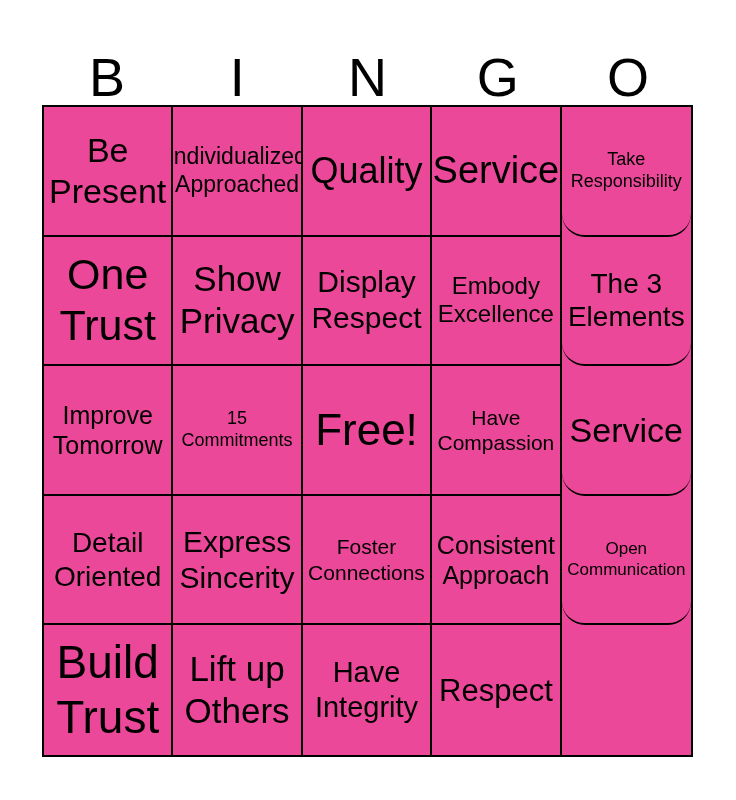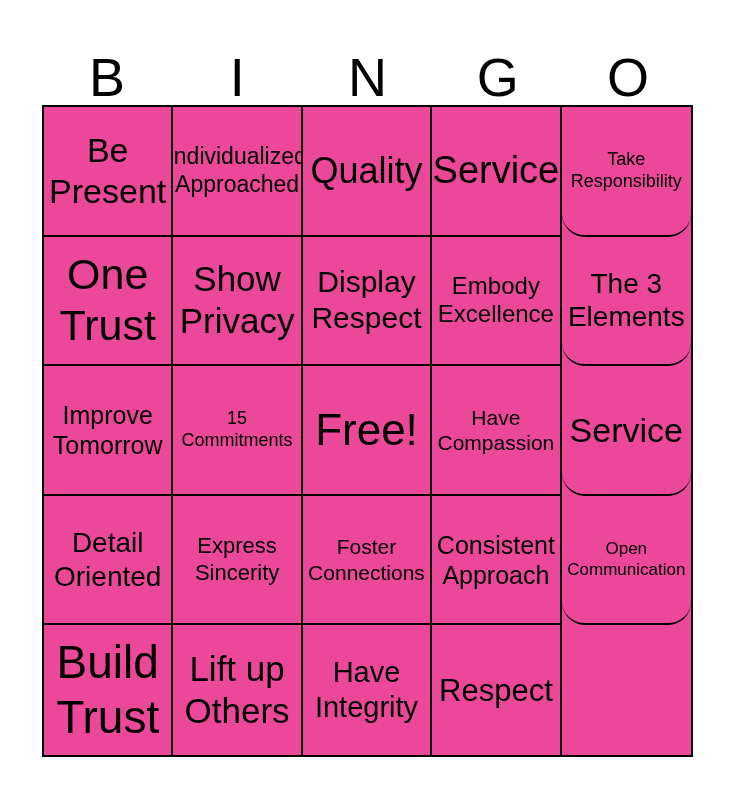--- a/index.html
+++ b/index.html
@@ -94,21 +94,21 @@
 Tomorrow</div>
     <div class="cell" style="font-size:18px">15
 Commitments</div>
     <div class="cell" style="font-size:44px">Free!</div>
     <div class="cell" style="font-size:21px">Have
 Compassion</div>
     <div class="cell" style="font-size:34px">Service</div>
 
     <div class="cell" style="font-size:28px">Detail
 Oriented</div>
-    <div class="cell" style="font-size:22px">Express
+    <div class="cell" style="font-size:30px">Express
 Sincerity</div>
     <div class="cell" style="font-size:21px">Foster
 Connections</div>
     <div class="cell" style="font-size:25px">Consistent
 Approach</div>
     <div class="cell" style="font-size:17px">Open
 Communication</div>
 
     <div class="cell" style="font-size:46px">Build
 Trust</div>

